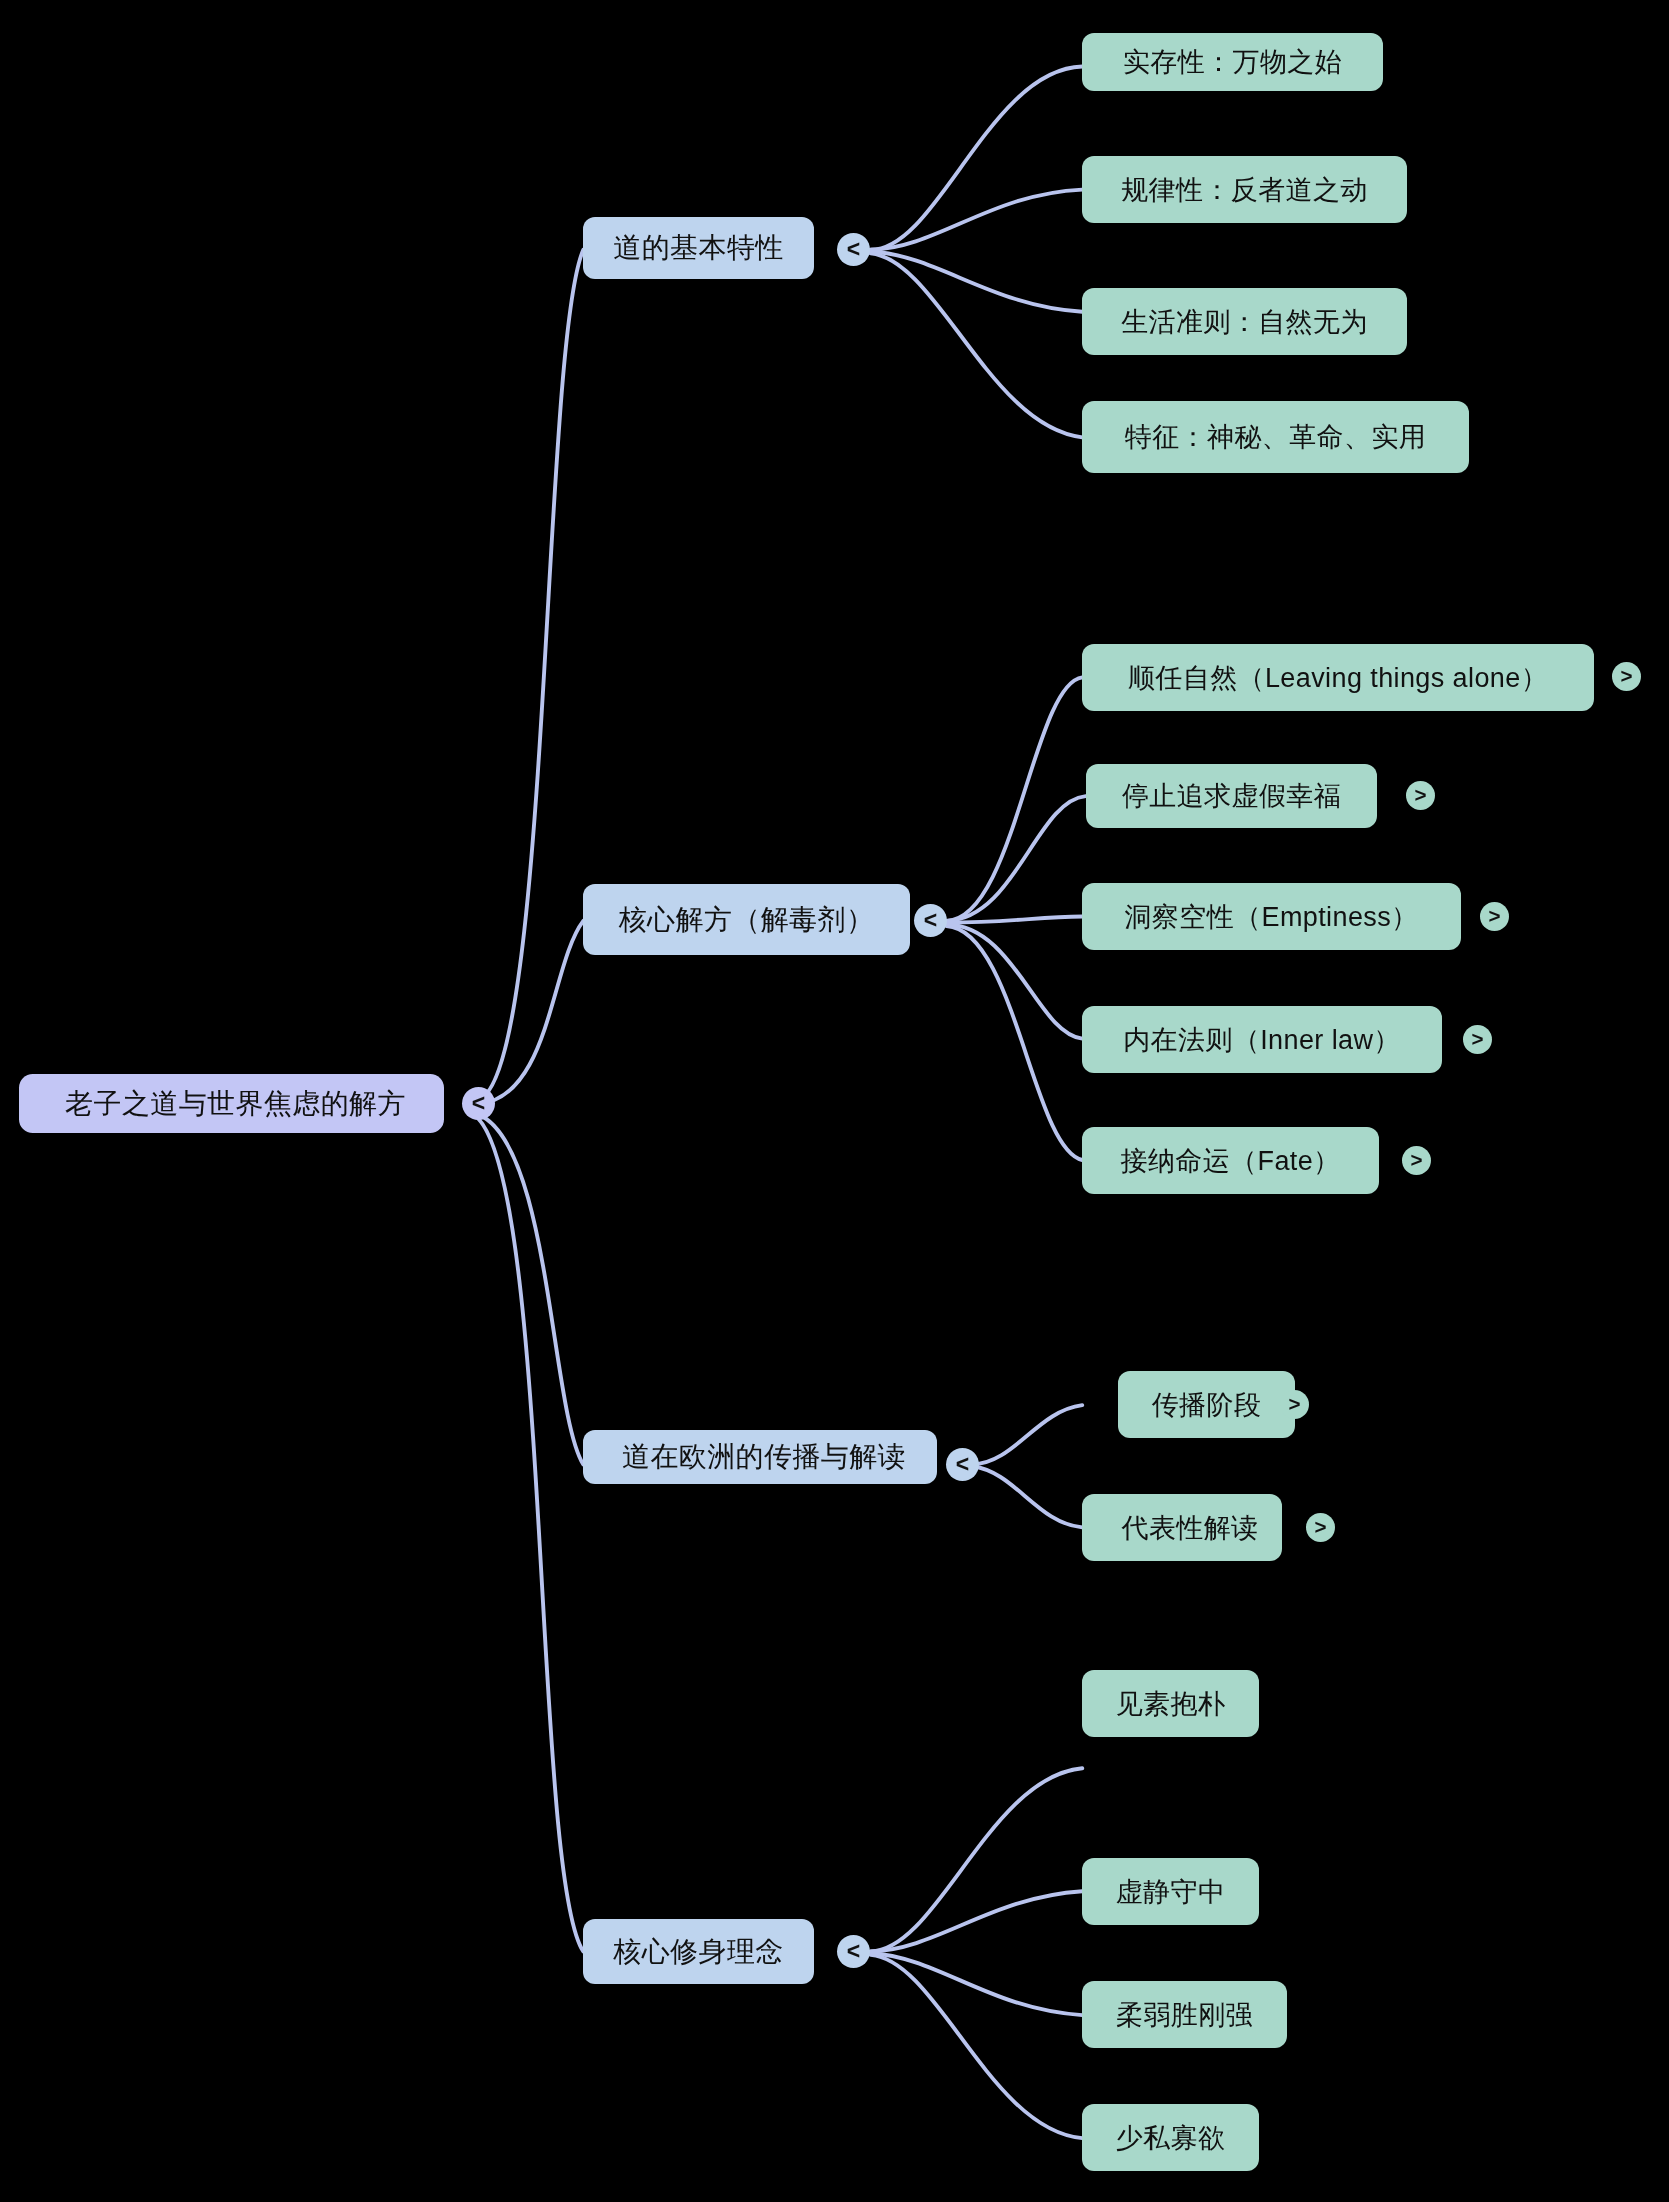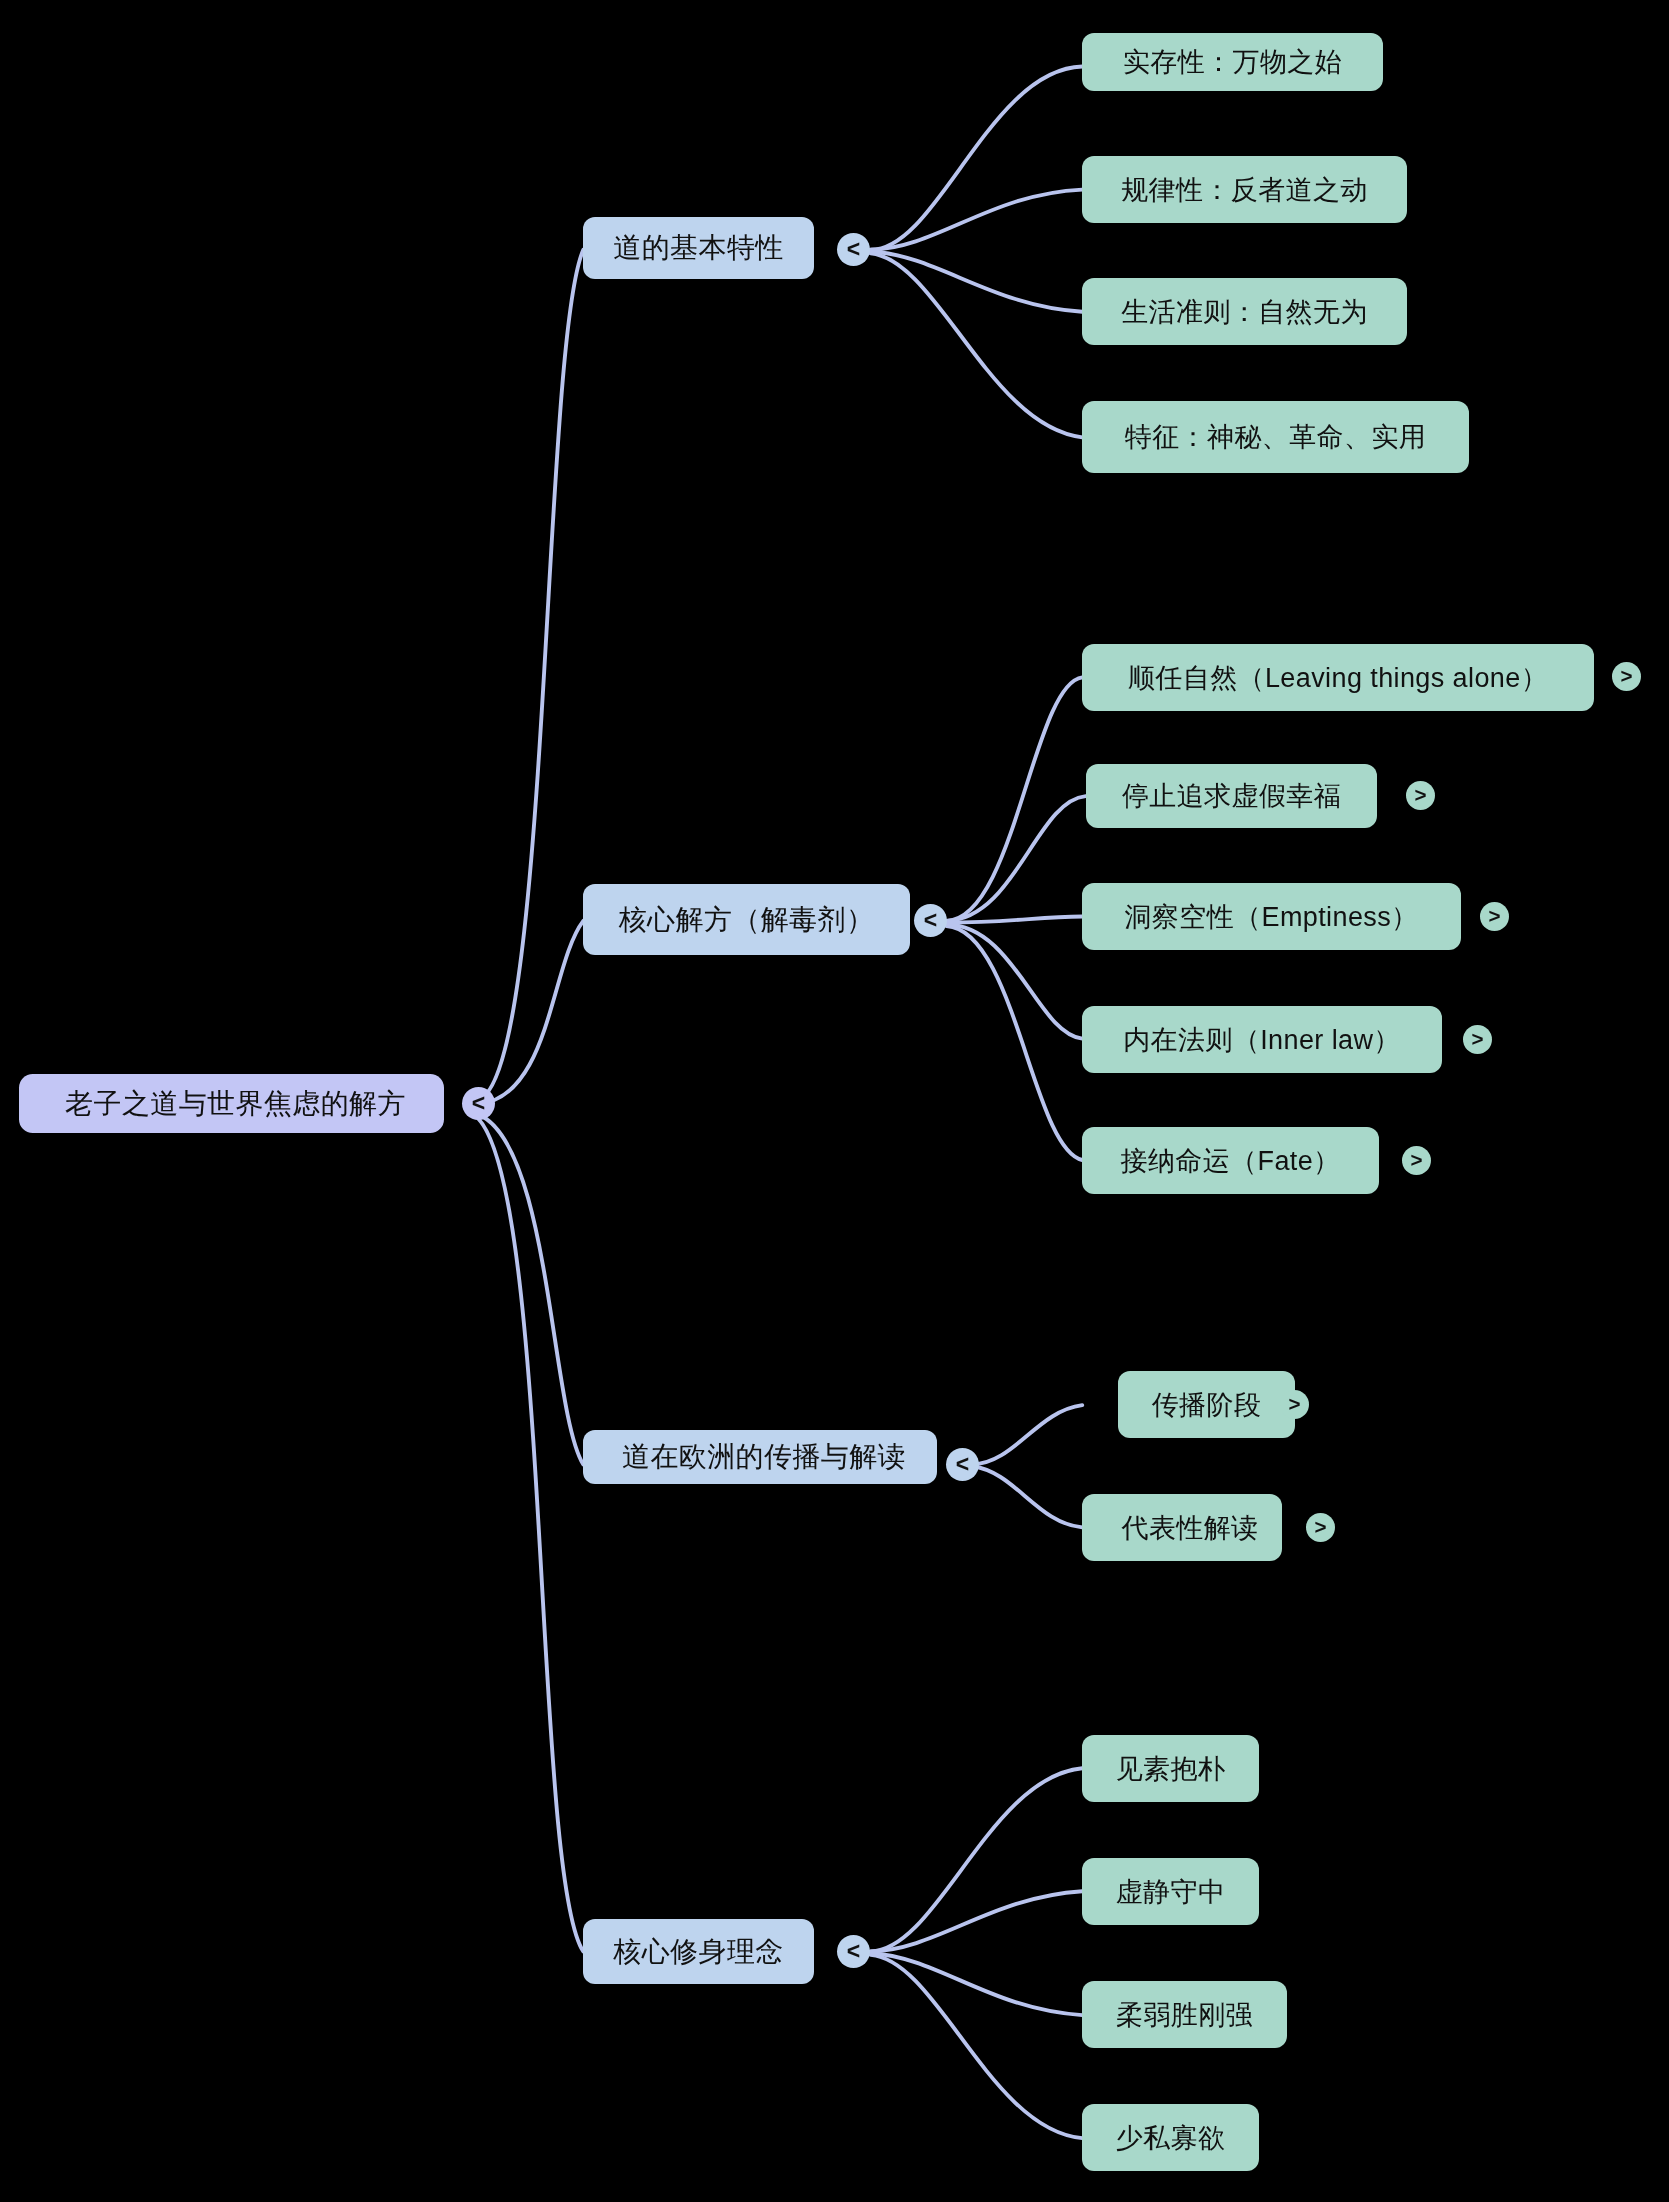--- a/index.html
+++ b/index.html
@@ -126,21 +126,21 @@
   <div class="toggle toggle-branch" style="left:837px; top:233px;">
     <span>&lt;</span>
   </div>
 
   <div class="node node-leaf" style="left:1082px; top:33px; width:301px; height:58px;">
     <span>实存性：万物之始</span>
   </div>
   <div class="node node-leaf" style="left:1082px; top:156px; width:325px; height:67px;">
     <span>规律性：反者道之动</span>
   </div>
-  <div class="node node-leaf" style="left:1082px; top:278px; width:325px; height:67px;justify-content:center;">
+  <div class="node node-leaf" style="left:1082px; top:288px; width:325px; height:67px;justify-content:center;">
     <span>生活准则：自然无为</span>
   </div>
   <div class="node node-leaf" style="left:1082px; top:401px; width:387px; height:72px;">
     <span>特征：神秘、革命、实用</span>
   </div>
 
   <div class="node node-branch" style="left:583px; top:884px; width:327px; height:71px;">
     <span>核心解方（解毒剂）</span>
   </div>
   <div class="toggle toggle-branch" style="left:914px; top:904px;">
@@ -203,21 +203,21 @@
     <span>&gt;</span>
   </div>
 
   <div class="node node-branch" style="left:583px; top:1919px; width:231px; height:65px;">
     <span>核心修身理念</span>
   </div>
   <div class="toggle toggle-branch" style="left:837px; top:1935px;">
     <span>&lt;</span>
   </div>
 
-  <div class="node node-leaf" style="left:1082px; top:1735px; width:177px; height:67px;">
+  <div class="node node-leaf" style="left:1082px; top:1670px; width:177px; height:67px;">
     <span>见素抱朴</span>
   </div>
   <div class="node node-leaf" style="left:1082px; top:1858px; width:177px; height:67px;">
     <span>虚静守中</span>
   </div>
   <div class="node node-leaf" style="left:1082px; top:1981px; width:205px; height:67px;">
     <span>柔弱胜刚强</span>
   </div>
   <div class="node node-leaf" style="left:1082px; top:2104px; width:177px; height:67px;">
     <span>少私寡欲</span>

